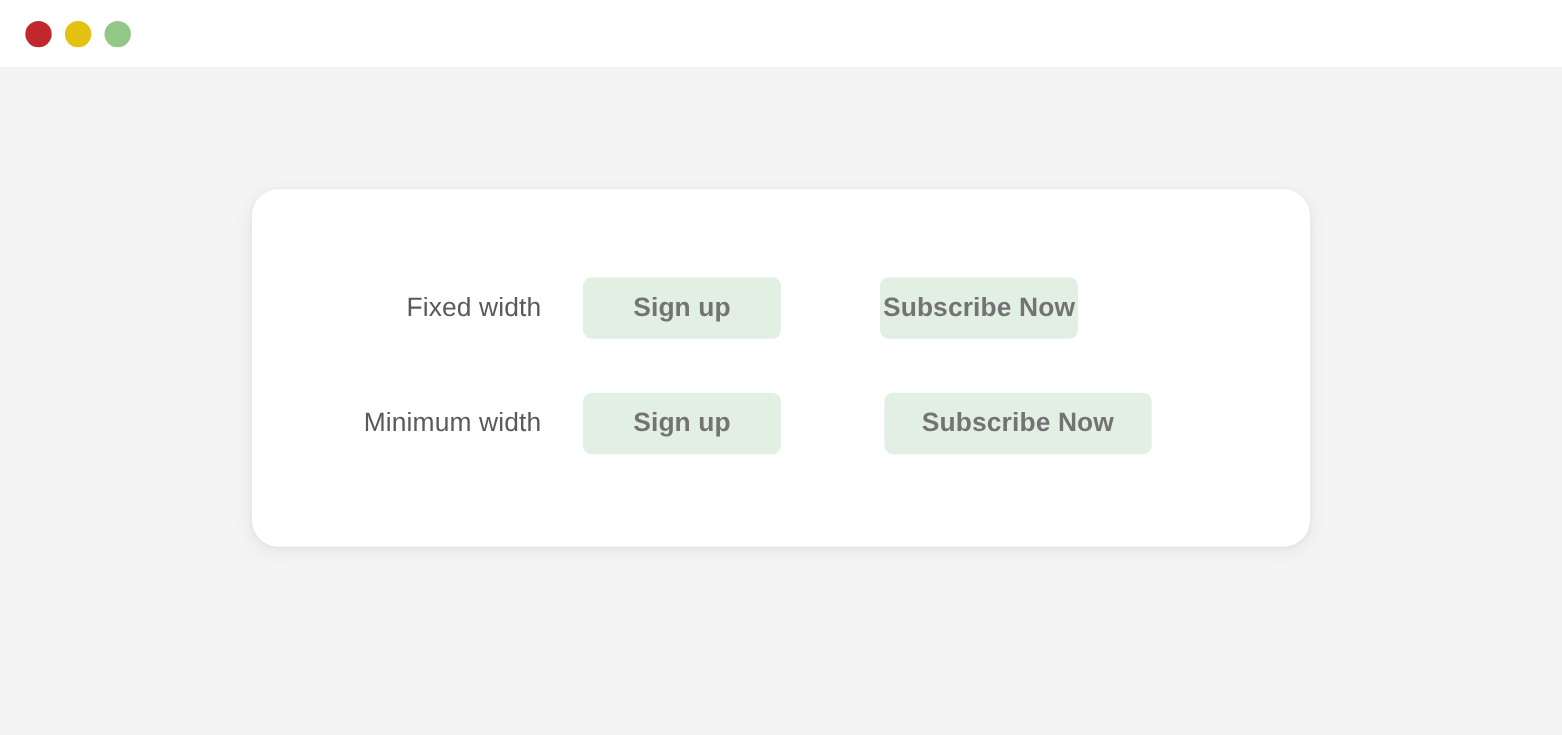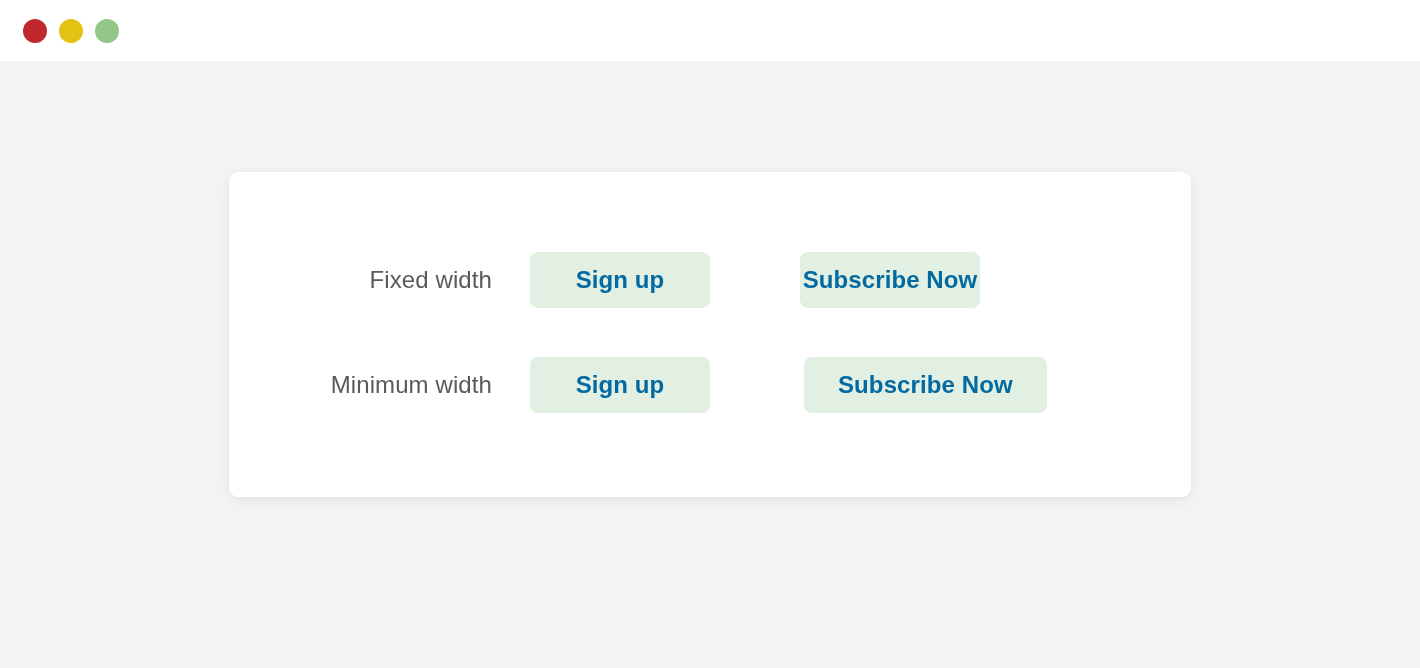--- a/index.html
+++ b/index.html
@@ -51,21 +51,21 @@
   }
 
   
   .card {
     position: absolute;
     left: 229px;
     top: 111px;          
     width: 962px;
     height: 325px;
     background: #ffffff;
-    border-radius: 9px;
+    border-radius: 24px;
     box-shadow: 0 4px 18px rgba(0,0,0,0.06), 0 1px 4px rgba(0,0,0,0.04);
   }
 
   .rows {
     position: absolute;
     top: 0; left: 0;
     width: 100%;
     height: 100%;
   }
 
@@ -95,21 +95,21 @@
   
   .btn {
     position: absolute;
     height: 56px;
     background: #e2f0e3;
     border: none;
     border-radius: 8px;
     font-family: "Liberation Sans", sans-serif;
     font-size: 24px;
     font-weight: 700;
-    color: #0369a1;
+    color: #737373;
     letter-spacing: 0.1px;
     white-space: nowrap;
     display: flex;
     align-items: center;
     justify-content: center;
     cursor: pointer;
     padding: 0;
   }
 
   

